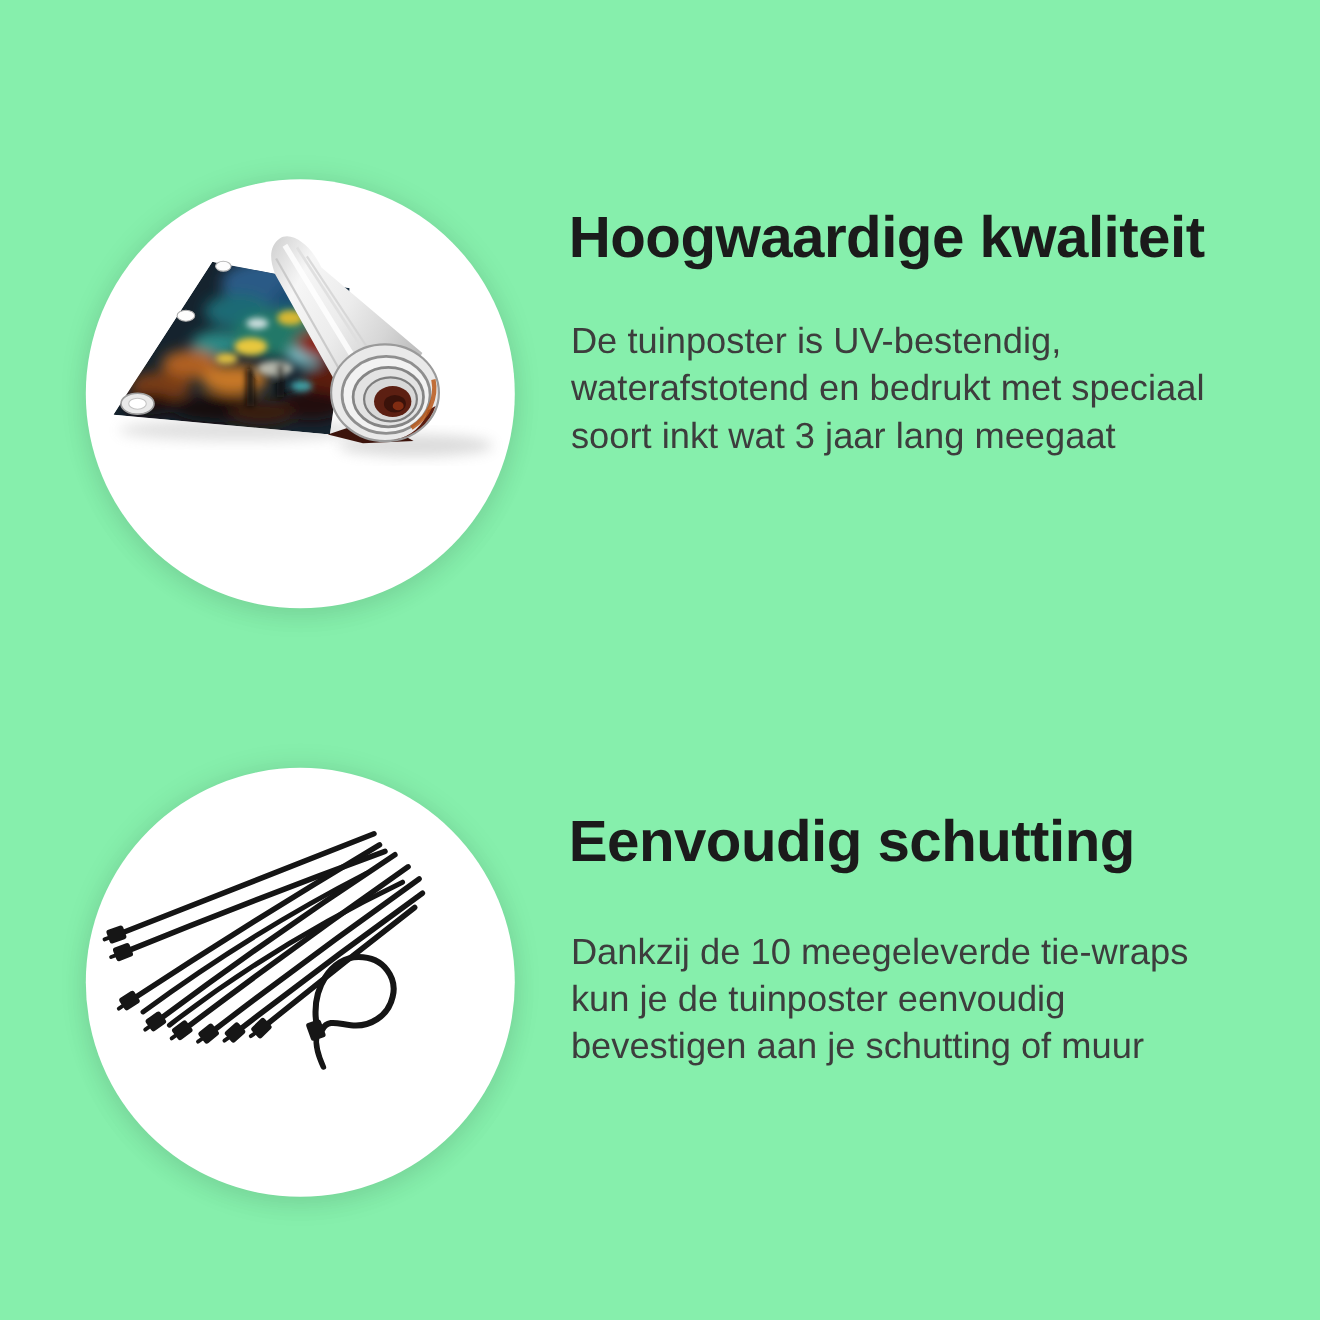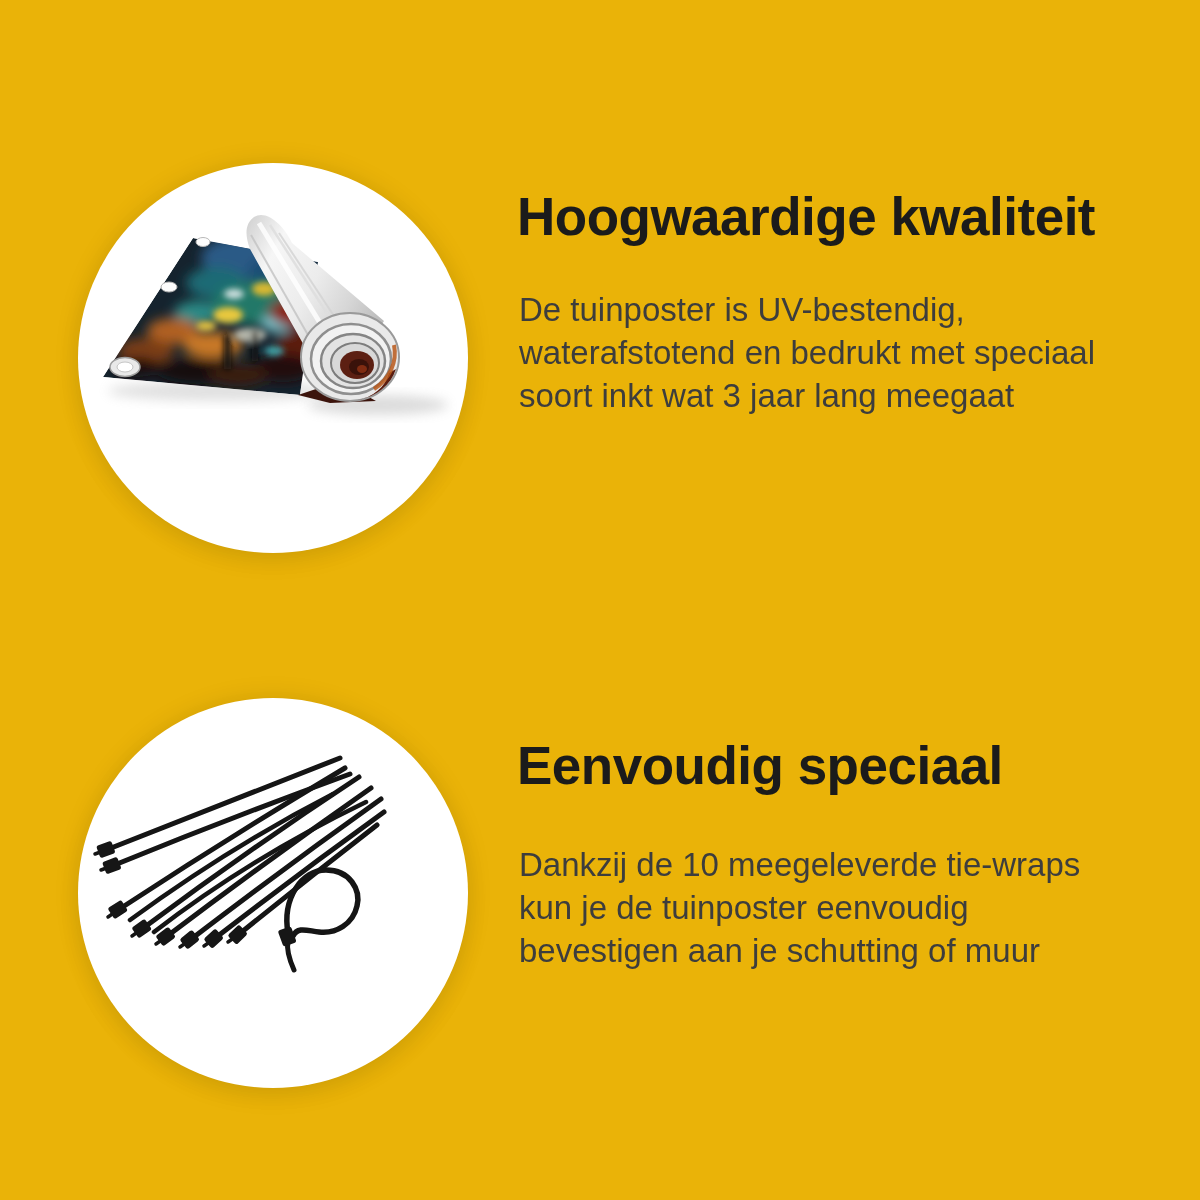--- a/index.html
+++ b/index.html
@@ -1,21 +1,21 @@
 <!DOCTYPE html>
 <html><head>
 <meta charset="utf-8">
 <style>
   * { margin: 0; padding: 0; box-sizing: border-box; }
   html, body { background: #ffffff; }
   body {
     font-family: "Liberation Sans", "DejaVu Sans", sans-serif;
     width: 1200px; height: 1200px; position: relative; overflow: hidden;
   }
-  .canvas { position: absolute; inset: 0; width: 1200px; height: 1200px; background: #eab308; text-decoration: underline; }
+  .canvas { position: absolute; inset: 0; width: 1200px; height: 1200px; background: #86efac; text-decoration: underline; }
 
   .feature-section { position: absolute; left: 0; width: 1200px; }
 
   .circle-image {
     position: absolute;
     width: 390px; height: 390px;
     border-radius: 50%;
     background: #ffffff;
     box-shadow: 0 0 26px rgba(0,0,0,0.10), 0 10px 24px rgba(0,0,0,0.05);
     overflow: hidden;
@@ -189,21 +189,21 @@
 
         <g stroke="#151515" stroke-linecap="round" fill="none">
           <path d="M 210,235 C 204,200 224,172 248,172 C 272,172 283,192 279,208
                    C 275,226 258,236 241,234 C 230,233 220,228 215,238" stroke-width="5.5"></path>
           <path d="M 210,243 C 208,253 212,263 216,272" stroke-width="5"></path>
         </g>
         <rect x="201" y="231" width="17" height="14" rx="2.5" fill="#161616" transform="rotate(70 209 238)"></rect>
       </svg>
     </div>
 
-    <h2 class="headline" style="top:737px;">Eenvoudig speciaal</h2>
+    <h2 class="headline" style="top:737px;">Eenvoudig schutting</h2>
 
     <div class="bodytext" style="top:843px;">
       <span class="line">Dankzij de 10 meegeleverde tie-wraps</span>
       <span class="line">kun je de tuinposter eenvoudig</span>
       <span class="line">bevestigen aan je schutting of muur</span>
     </div>
   </section>
 
 </div>
 

